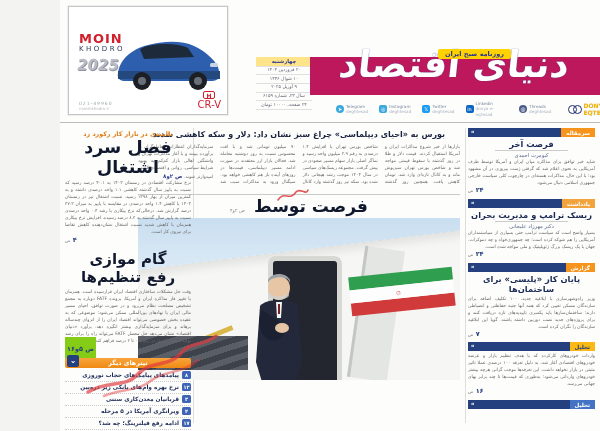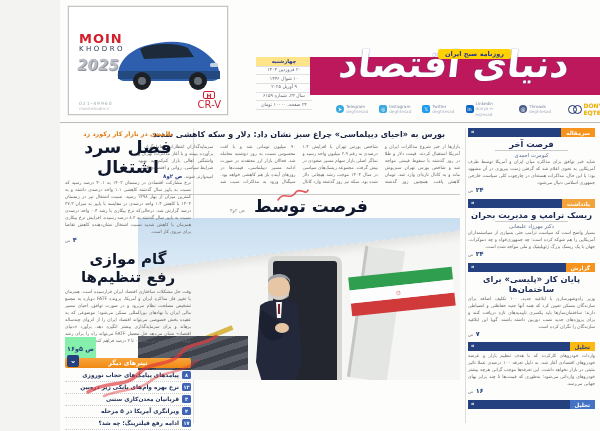--- a/index.html
+++ b/index.html
@@ -101,21 +101,21 @@
   .sec-body { font-size:4.5px; line-height:1.55; color:#686868; text-align:justify; }
   .sec-ref { font-size:6.5px; font-weight:bold; color:#24407e; text-align:left; line-height:1.2; }
   .sec-ref .pg { font-size:4px; color:#999; }
 
   
   .l-kicker { text-align:center; color:#e07b12; font-size:6.3px; font-weight:bold; margin-top:2px; }
   .l-title { text-align:center; font-size:17.5px; font-weight:900; color:#10182e; line-height:1.12; margin-top:1px; }
   .l-title2 { text-align:center; font-size:15px; font-weight:900; color:#10182e; line-height:1.2; margin-top:6px; }
   .l-body { font-size:4.5px; line-height:1.55; color:#686868; text-align:justify; margin-top:3px; }
   .l-ref { font-size:6.5px; font-weight:bold; color:#24407e; text-align:left; }
-  .l-ref .hl { background:#86efac; padding:8px 2px; }
+  .l-ref .hl { background:#84cc16; padding:8px 2px; }
 
   .other-head { margin-top:5px; height:10px; background:linear-gradient(#f9a43c,#ef8a14); border-radius:2px;
     color:#fff; font-size:6.3px; font-weight:bold; display:flex; align-items:center; justify-content:center; position:relative;}
   .other-head .chev { position:absolute; left:2px; top:-3px; width:12px; height:12px; background:#24407e;
     border-radius:2px; color:#fff; font-size:8px; line-height:11px; text-align:center; }
   .other-list { margin-top:2px; }
   .o-item { display:flex; align-items:center; gap:3px; padding:1.5px 0; border-bottom:1px dotted #ccc; }
   .o-num { flex:0 0 auto; min-width:9px; height:8px; background:#3f64b5; color:#fff; font-size:5px; font-weight:bold;
     border-radius:1.5px; display:flex; align-items:center; justify-content:center; padding:0 1px; }
   .o-text { font-size:5.8px; font-weight:bold; color:#1b2a56; line-height:1.1; }

